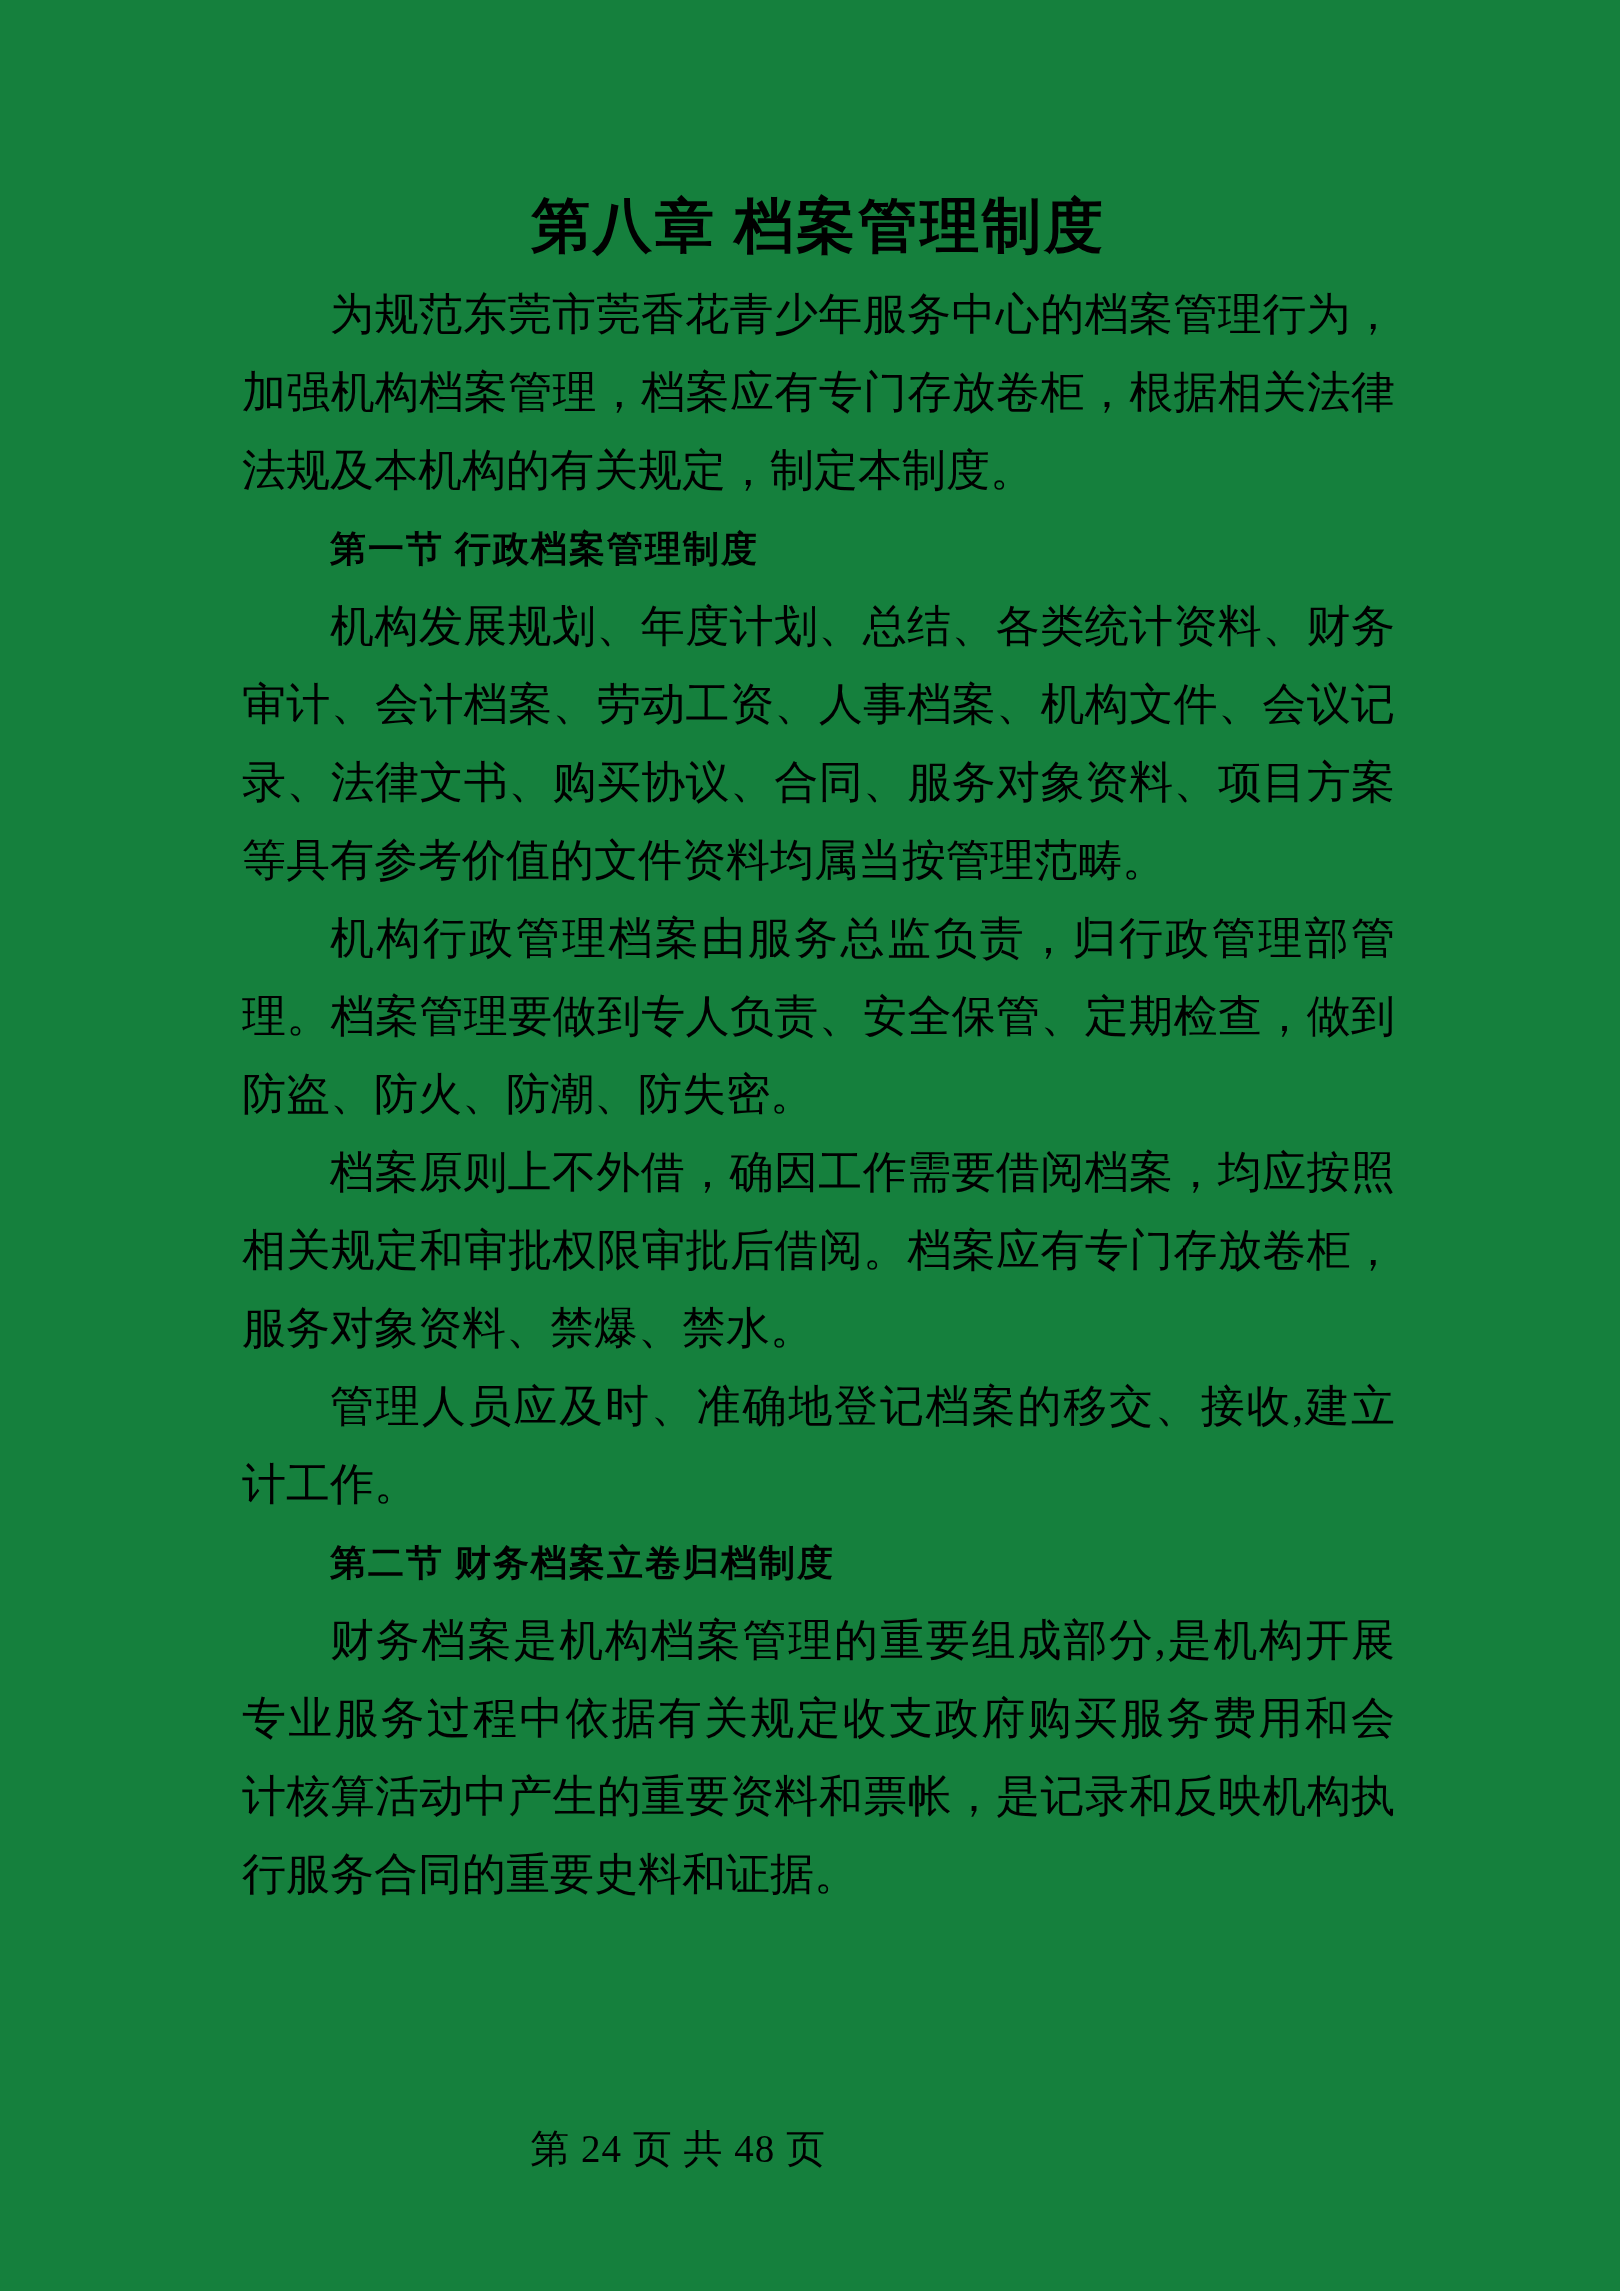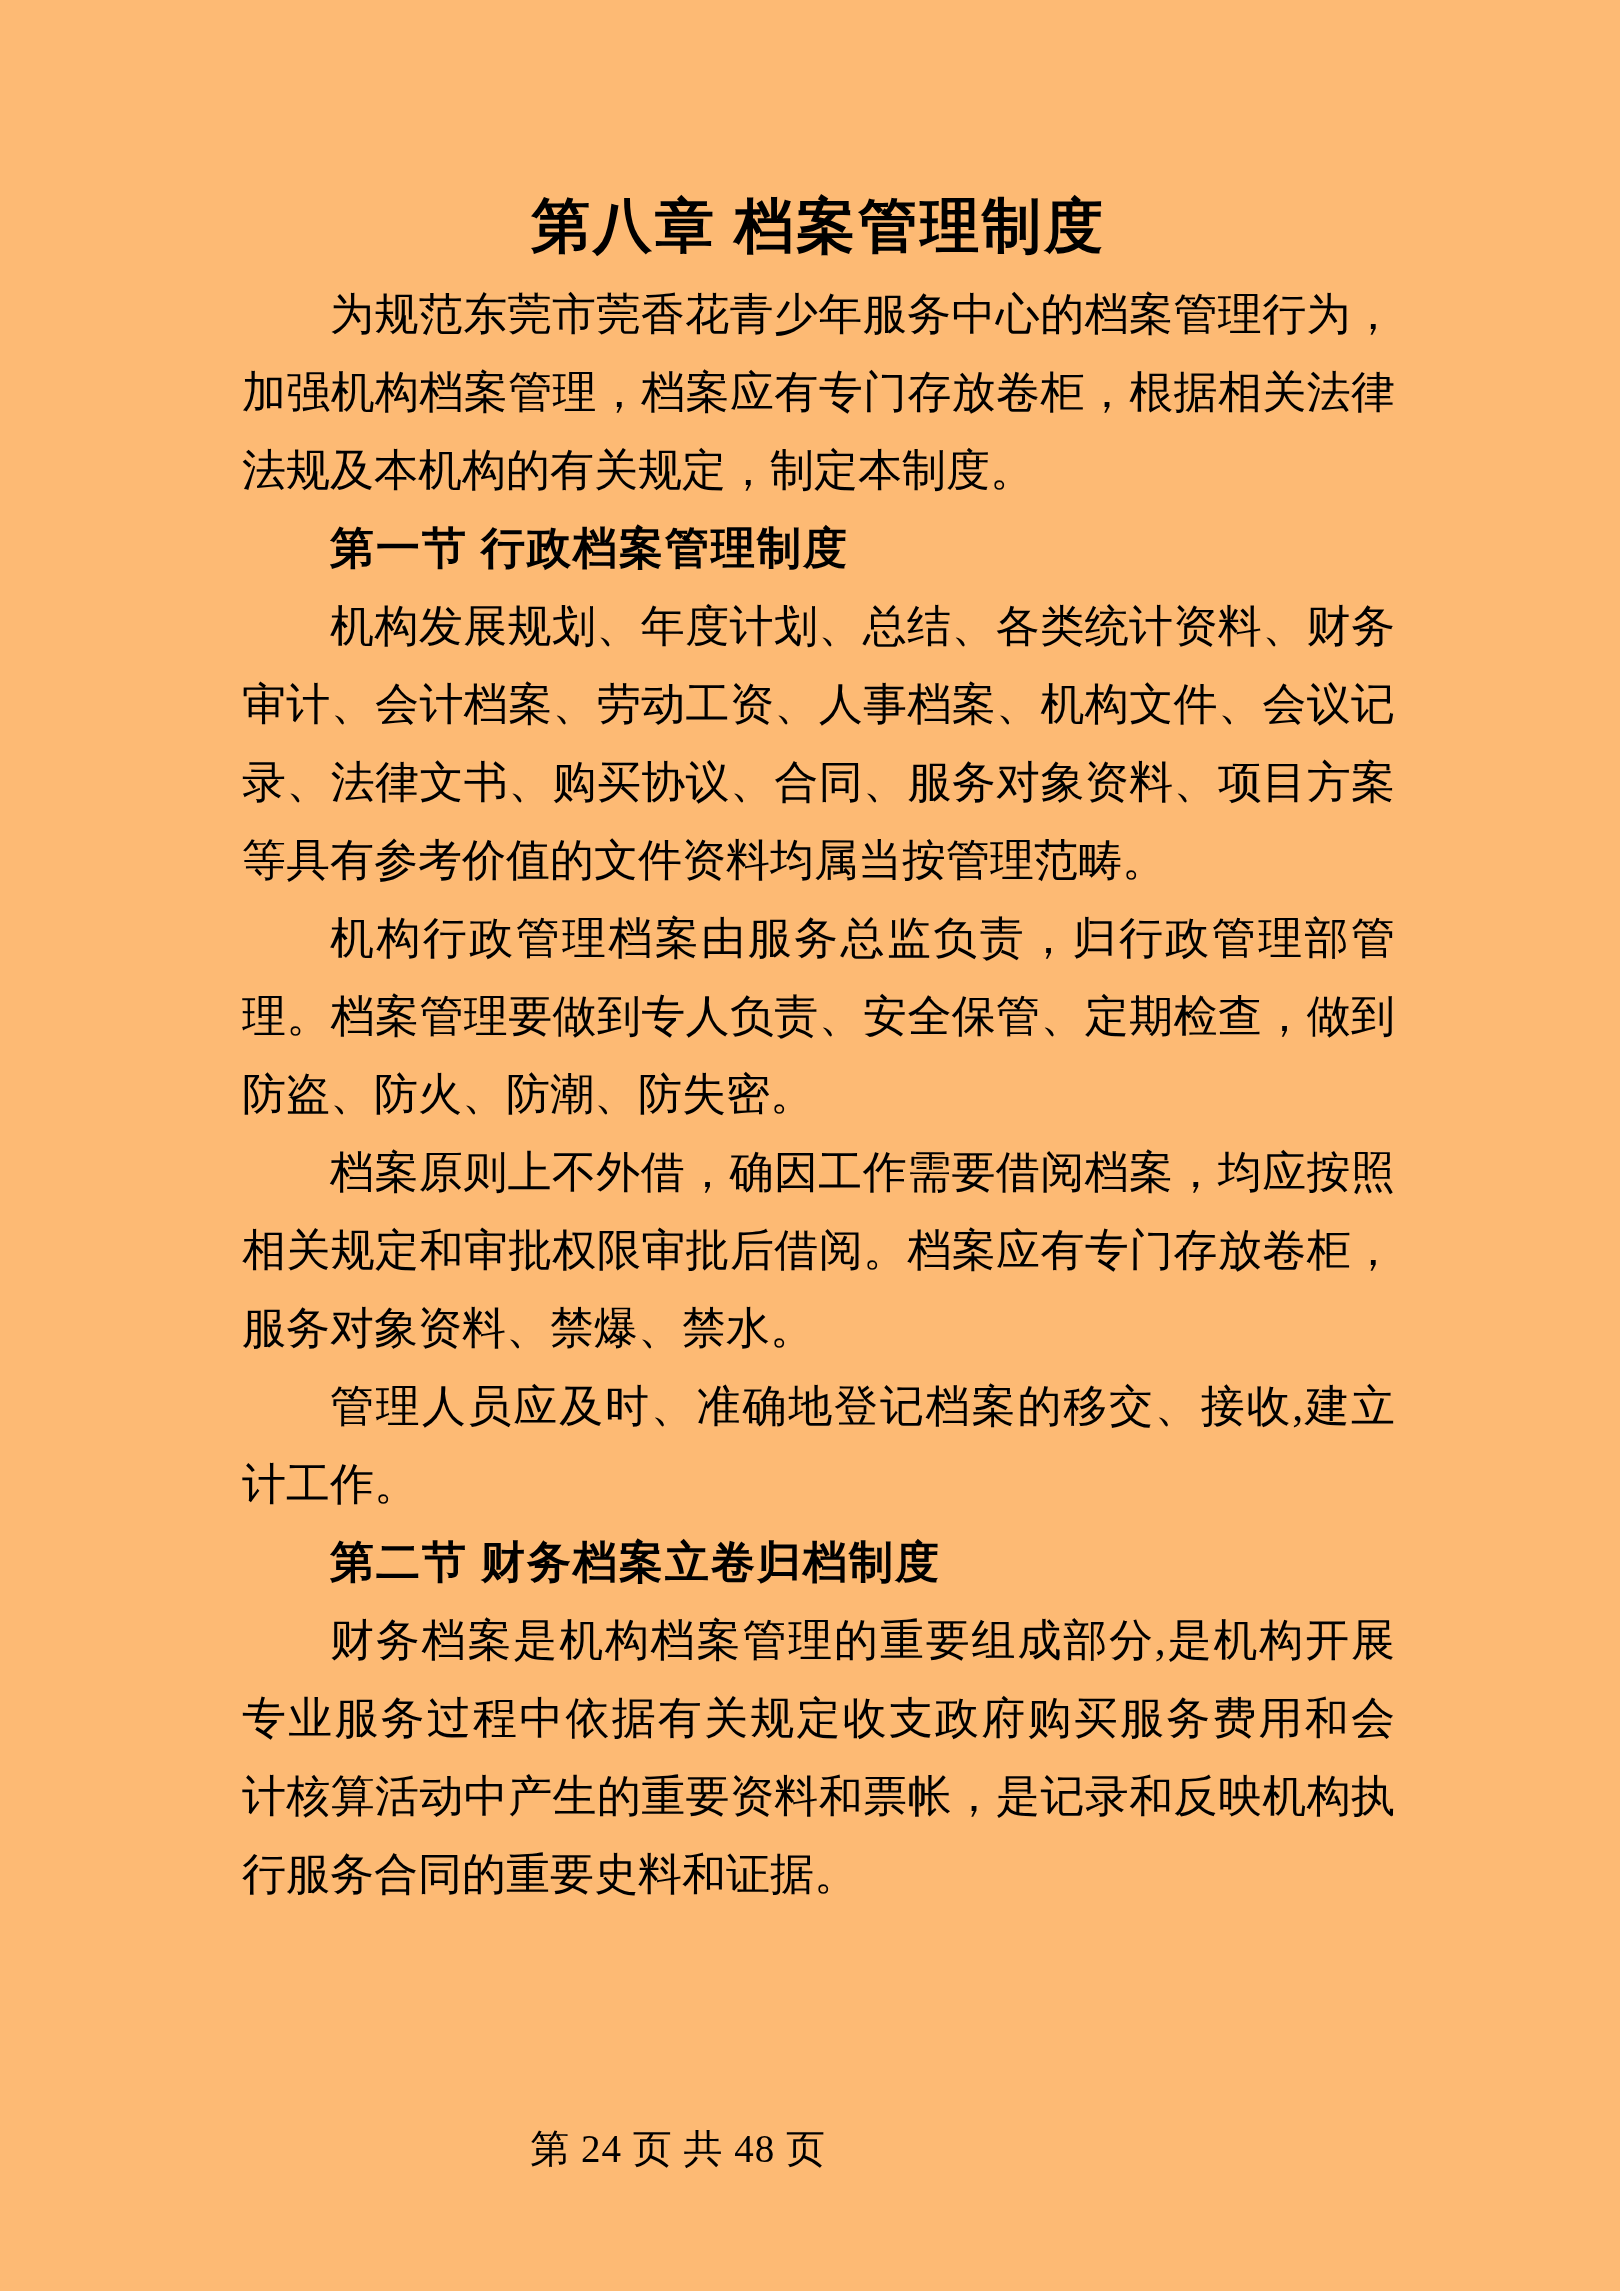--- a/index.html
+++ b/index.html
@@ -4,42 +4,42 @@
 <style>
   html, body {
     margin: 0;
     padding: 0;
     background: #888;
   }
   .page {
     position: relative;
     width: 1620px;
     height: 2292px;
-    background: #fdba74;
+    background: #15803d;
     color: #000000;
     font-family: "Liberation Serif", "DejaVu Serif", serif;
     overflow: hidden;
   }
   .content {
     position: absolute;
     left: 242px;
     top: 186px;
     width: 1153px;
   }
   .doc-title {
     margin: 0 0 9.8px 0;
     font-size: 59px;
     line-height: 80px;
     font-weight: 700;
     text-align: center;
     letter-spacing: 2.9px;
     white-space: nowrap;
   }
   .heading {
-    font-size: 44px;
+    font-size: 36px;
     line-height: 78px;
     font-weight: 700;
     padding-left: 88px;
     letter-spacing: 2px;
     white-space: nowrap;
   }
   .paragraph {
     margin: 0;
   }
   .line {

